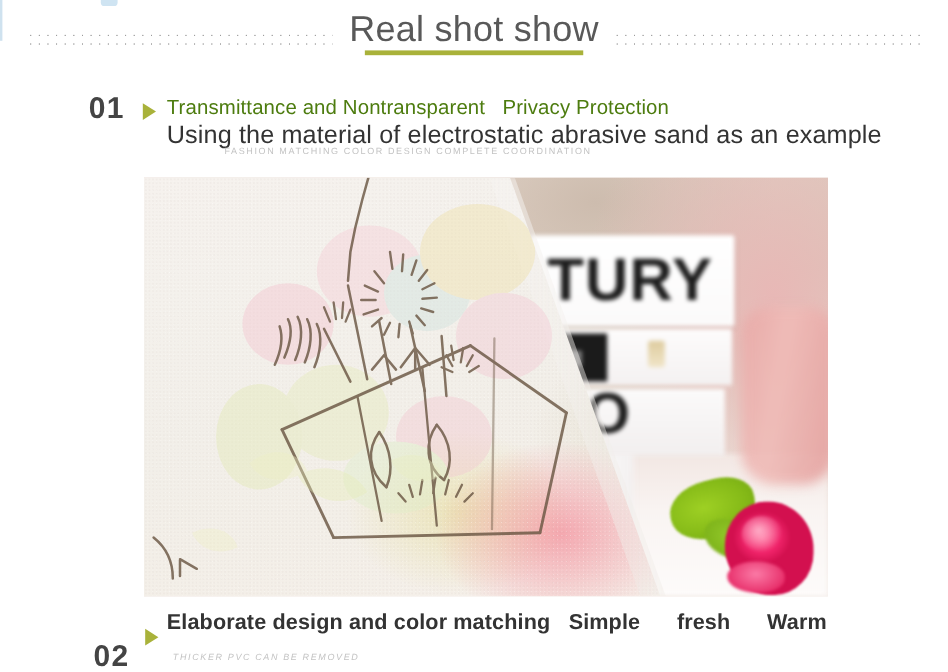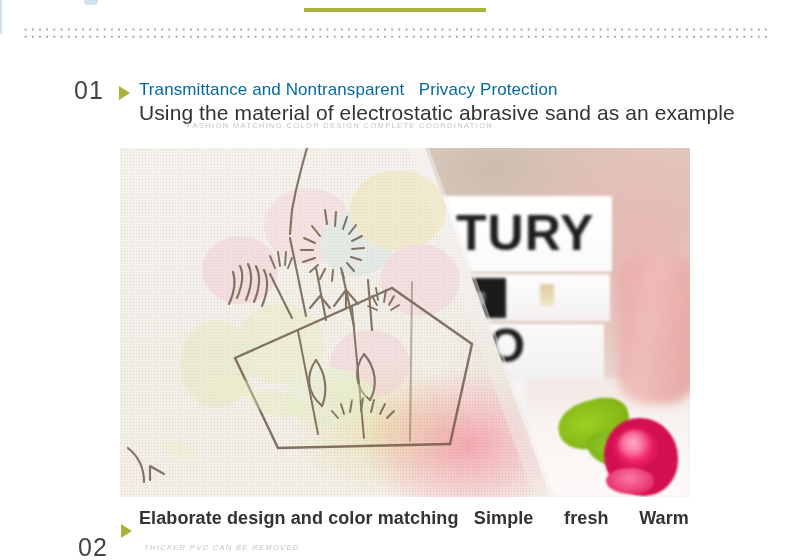--- a/index.html
+++ b/index.html
@@ -60,35 +60,35 @@
     font-size:11.5px;
     color:#8c8c8c;
     letter-spacing:1.3px;
     white-space:nowrap;
   }
 
   
   .sec-num{
     position:absolute;
     font-size:25px;
-    font-weight:400;
+    font-weight:700;
     color:#444;
     letter-spacing:1px;
   }
   .tri{
     position:absolute;
     width:0;height:0;
     border-top:7px solid transparent;
     border-bottom:7px solid transparent;
     border-left:11px solid #a9b23a;
   }
 
   .blk1-line1{
     position:absolute; left:139px; top:80px;
-    font-size:17px; color:#0369a1; font-weight:400;
+    font-size:17px; color:#4d7c0f; font-weight:400;
     white-space:pre; letter-spacing:0.1px;text-align:right;
   }
   .blk1-line2{
     position:absolute; left:139px; top:101px;
     font-size:21px; color:#333; font-weight:400;
     white-space:pre; letter-spacing:0.1px;text-align:right;
   }
   .blk1-cap{
     position:absolute; left:139px; top:121px;
     font-size:7.5px; color:#c3c3c3;
@@ -257,20 +257,21 @@
 </style>
 </head>
 <body>
 
 <div class="left-edge"></div>
 <div class="top-dot"></div>
 
 <div class="header">
   <div class="dots-band"></div>
   <div class="title-wrap">
+    <div class="title">Real shot show</div>
     <div class="title-rule"></div>
   </div>
 </div>
 
 <div class="sec-num" style="left:74px; top:76px;">01</div>
 <div class="tri" style="left:119px; top:86px;"></div>
 <div class="blk1-line1">Transmittance and Nontransparent   Privacy Protection</div>
 <div class="blk1-line2">Using the material of electrostatic abrasive sand as an example</div>
 <div class="blk1-cap">FASHION MATCHING COLOR DESIGN COMPLETE COORDINATION</div>
 

